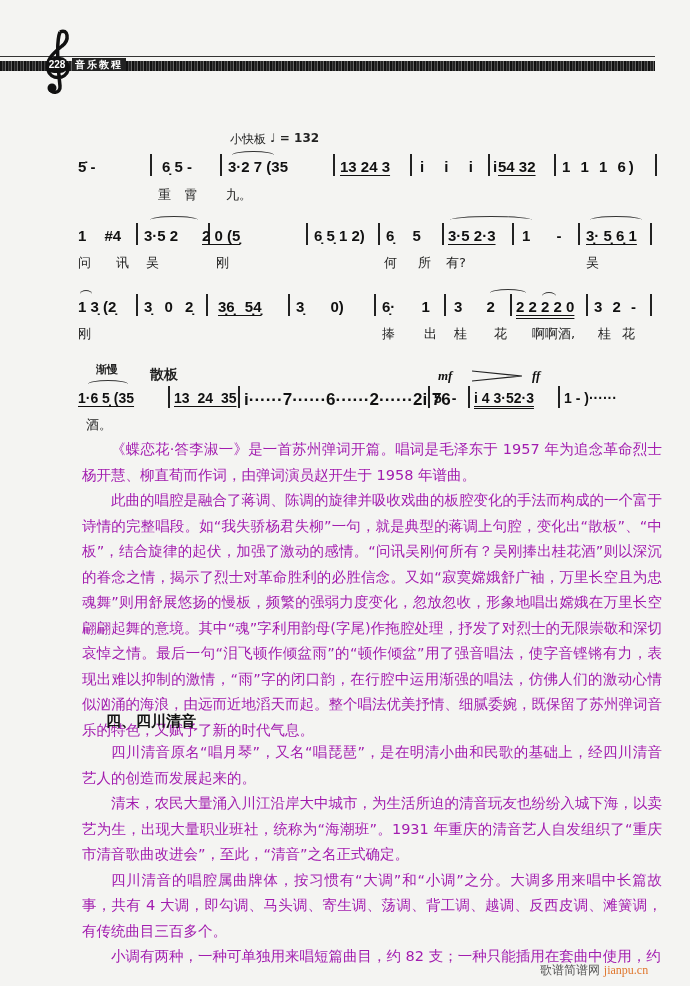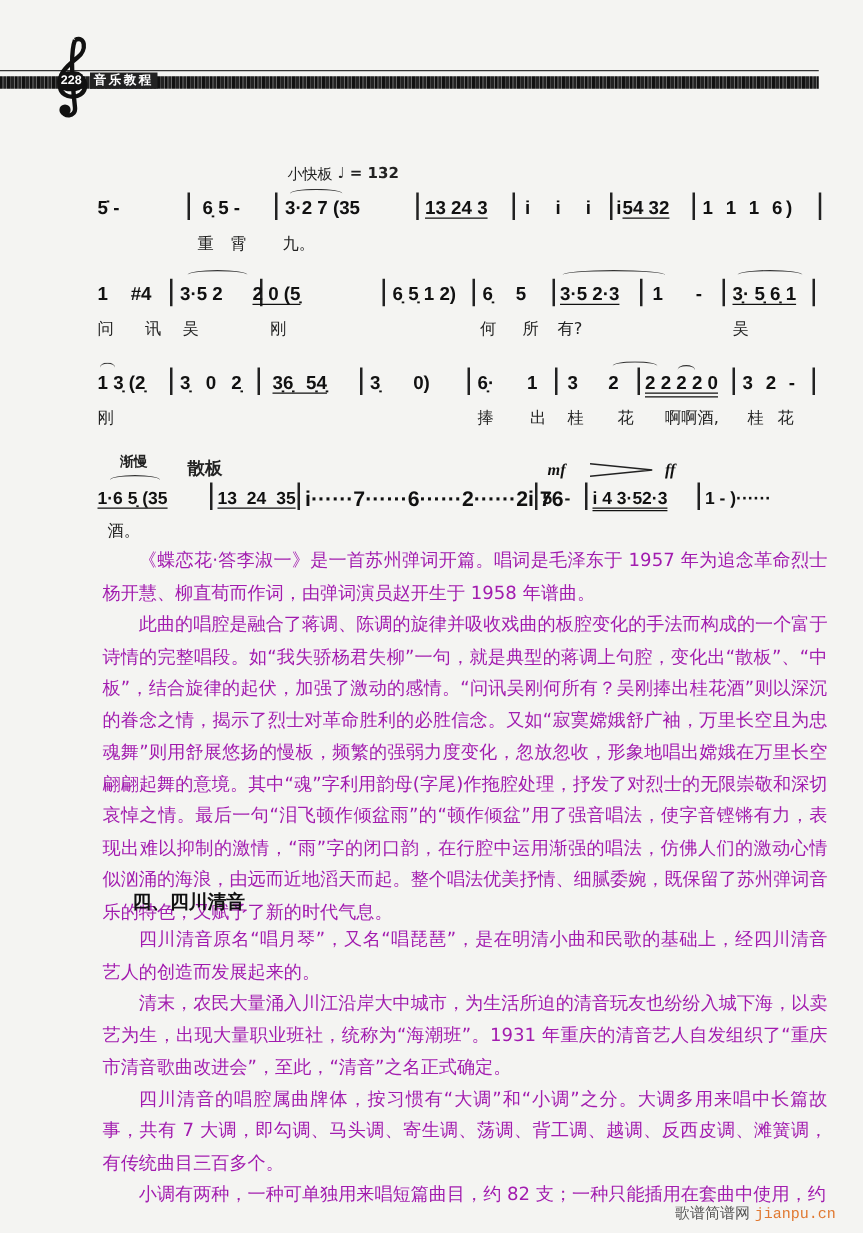--- a/index.html
+++ b/index.html
@@ -30,21 +30,21 @@
     .ul { text-decoration: underline; text-underline-offset: 3px; }
     .dul { text-decoration: underline double; text-underline-offset: 3px; }
 
     
     .text { position: absolute; left: 82px; width: 580px; font: 14.5px "DejaVu Sans", sans-serif; color: #a21caf;
       line-height: 25.5px; text-align: justify; }
     .text p { text-indent: 29px; }
     .sect { position: absolute; left: 106px; top: 712px; font: bold 15px "DejaVu Sans", sans-serif; }
 
     .watermark { position: absolute; left: 540px; top: 962px; font: 12px "DejaVu Sans", sans-serif; color: #555; white-space: nowrap; }
-    .watermark .site { color: #e07830; font-family: Liberation Mono, monospace; }
+    .watermark .site { color: #e07830; font-family: Liberation Serif, serif; }
   </style>
 </head>
 <body>
 
 <div class="header">
   <div class="header-rule-thin"></div>
   <div class="header-rule-thick"></div>
   <svg class="clef" viewBox="0 0 40 68">
     <path d="M22 4 C30 0 32 12 24 18 C14 26 8 32 10 42 C12 52 28 52 30 42 C32 34 22 30 18 36 M22 4 C18 14 20 40 22 58 C23 66 12 66 12 60" fill="none" stroke="#111" stroke-width="3.5"></path>
     <circle cx="14" cy="60" r="4.5" fill="#111"></circle>
@@ -165,20 +165,20 @@
 <div class="text" style="top:437px">
   <p>《蝶恋花·答李淑一》是一首苏州弹词开篇。唱词是毛泽东于 1957 年为追念革命烈士杨开慧、柳直荀而作词，由弹词演员赵开生于 1958 年谱曲。</p>
   <p>此曲的唱腔是融合了蒋调、陈调的旋律并吸收戏曲的板腔变化的手法而构成的一个富于诗情的完整唱段。如“我失骄杨君失柳”一句，就是典型的蒋调上句腔，变化出“散板”、“中板”，结合旋律的起伏，加强了激动的感情。“问讯吴刚何所有？吴刚捧出桂花酒”则以深沉的眷念之情，揭示了烈士对革命胜利的必胜信念。又如“寂寞嫦娥舒广袖，万里长空且为忠魂舞”则用舒展悠扬的慢板，频繁的强弱力度变化，忽放忽收，形象地唱出嫦娥在万里长空翩翩起舞的意境。其中“魂”字利用韵母(字尾)作拖腔处理，抒发了对烈士的无限崇敬和深切哀悼之情。最后一句“泪飞顿作倾盆雨”的“顿作倾盆”用了强音唱法，使字音铿锵有力，表现出难以抑制的激情，“雨”字的闭口韵，在行腔中运用渐强的唱法，仿佛人们的激动心情似汹涌的海浪，由远而近地滔天而起。整个唱法优美抒情、细腻委婉，既保留了苏州弹词音乐的特色，又赋予了新的时代气息。</p>
 </div>
 
 <div class="sect">四、四川清音</div>
 
 <div class="text" style="top:740px">
   <p>四川清音原名“唱月琴”，又名“唱琵琶”，是在明清小曲和民歌的基础上，经四川清音艺人的创造而发展起来的。</p>
   <p>清末，农民大量涌入川江沿岸大中城市，为生活所迫的清音玩友也纷纷入城下海，以卖艺为生，出现大量职业班社，统称为“海潮班”。1931 年重庆的清音艺人自发组织了“重庆市清音歌曲改进会”，至此，“清音”之名正式确定。</p>
-  <p>四川清音的唱腔属曲牌体，按习惯有“大调”和“小调”之分。大调多用来唱中长篇故事，共有 7 大调，即勾调、马头调、寄生调、荡调、背工调、越调、反西皮调、滩簧调，有传统曲目三百多个。</p>
+  <p>四川清音的唱腔属曲牌体，按习惯有“大调”和“小调”之分。大调多用来唱中长篇故事，共有 4 大调，即勾调、马头调、寄生调、荡调、背工调、越调、反西皮调、滩簧调，有传统曲目三百多个。</p>
   <p>小调有两种，一种可单独用来唱短篇曲目，约 82 支；一种只能插用在套曲中使用，约</p>
 </div>
 
 <div class="watermark">
   <span>歌谱简谱网</span>
   <span class="site">jianpu.cn</span>
 </div>
 
 </body></html>

